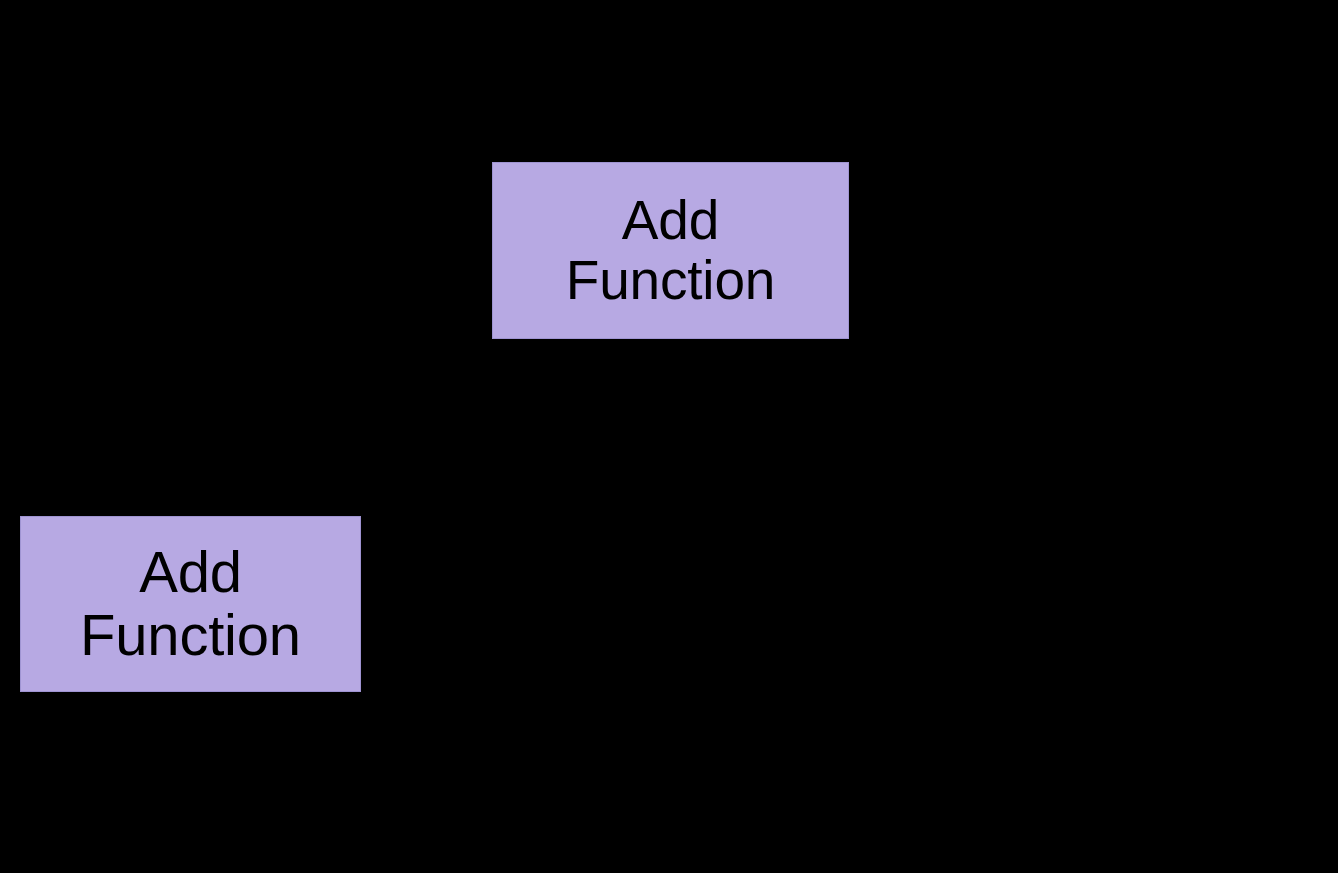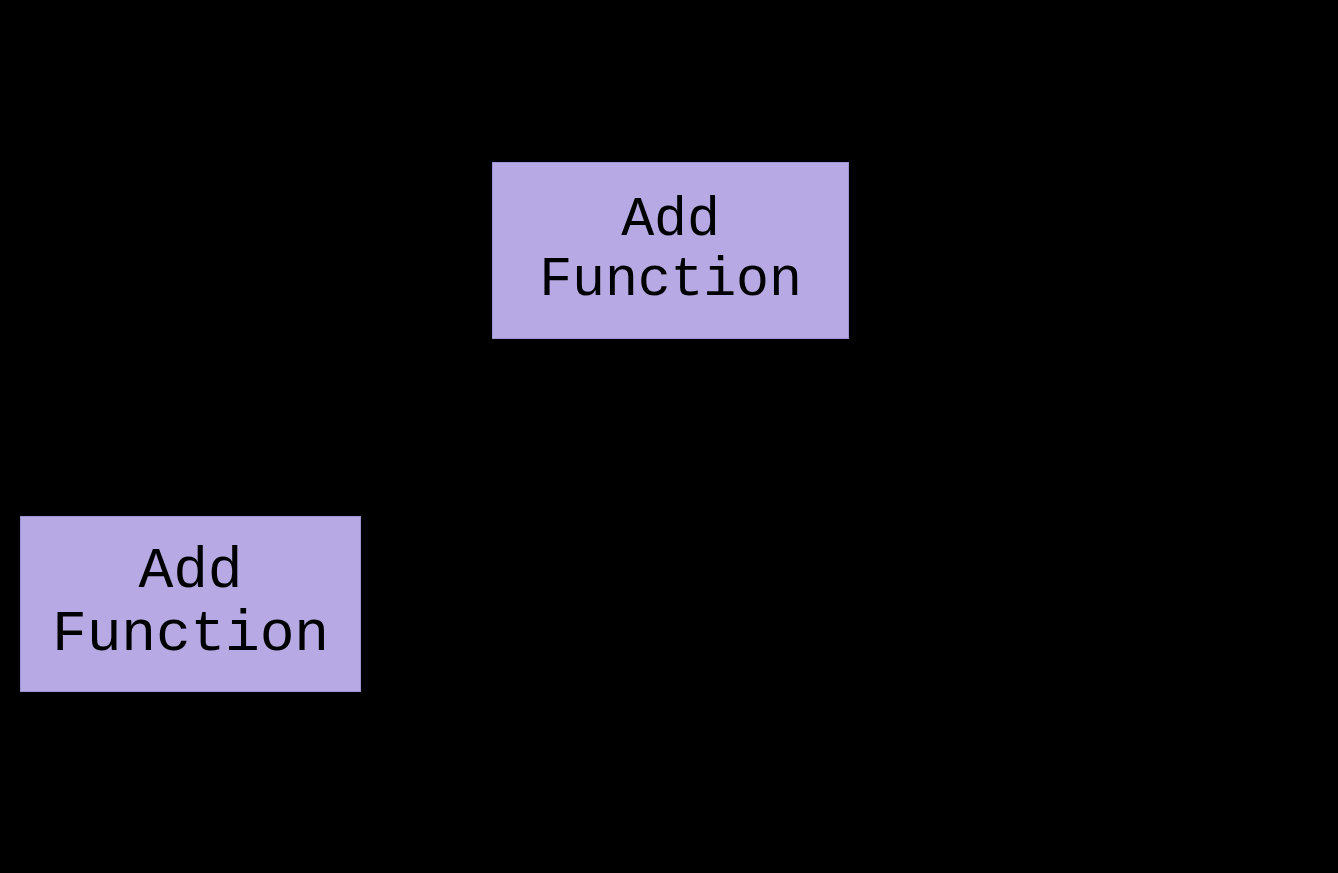--- a/index.html
+++ b/index.html
@@ -10,21 +10,20 @@
   }
   body {
     font-family: "Liberation Sans", sans-serif;
   }
   #canvas {
     position: relative;
     width: 1196px;
     height: 873px;
     background: #000000;
     overflow: hidden;
-    font-family: Liberation Mono, monospace;
   }
   .node-box {
     position: absolute;
     box-sizing: border-box;
     background: #b7a9e3;
     border: 1px solid #9f94d2;
     display: flex;
     align-items: center;
     justify-content: center;
     text-align: center;

